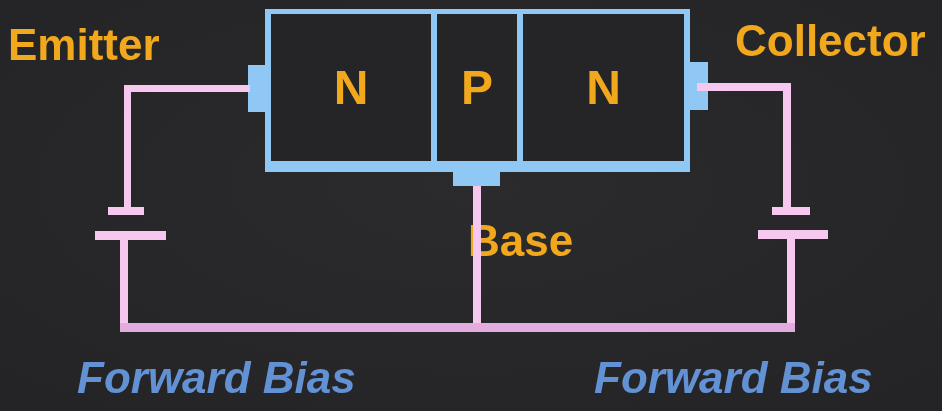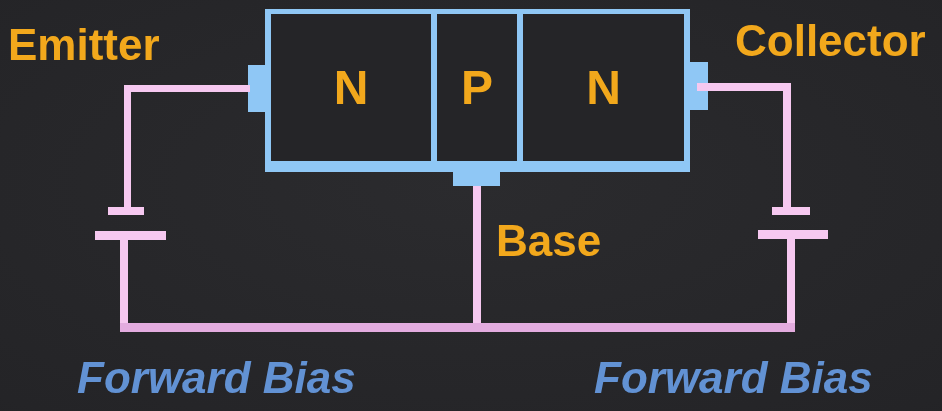--- a/index.html
+++ b/index.html
@@ -19,21 +19,21 @@
     position: absolute;
     font-weight: bold;
     line-height: 1;
     white-space: nowrap;
   }
   .lbl-orange { color: var(--label-orange, #F2A81C); font-size: 44px; }
   .lbl-bias   { color: var(--bias-blue, #6292D4);   font-size: 44px; font-style: italic; }
 
   .pos-emitter   { left: 8px;   top: 23px;  }
   .pos-collector { left: 735px; top: 19px; text-align: right;  }
-  .pos-base      { left: 496px; top: 219px; }
+  .pos-base      { left: 468px; top: 219px; }
   .pos-fb-left   { left: 77px;  top: 356px; }
   .pos-fb-right  { left: 594px; top: 356px; }
 
   
   .transistor {
     position: absolute;
     left: 265px; top: 9px;
     width: 425px; height: 163px;
     background: var(--semiconductor-blue, #8FC7F5);
   }

